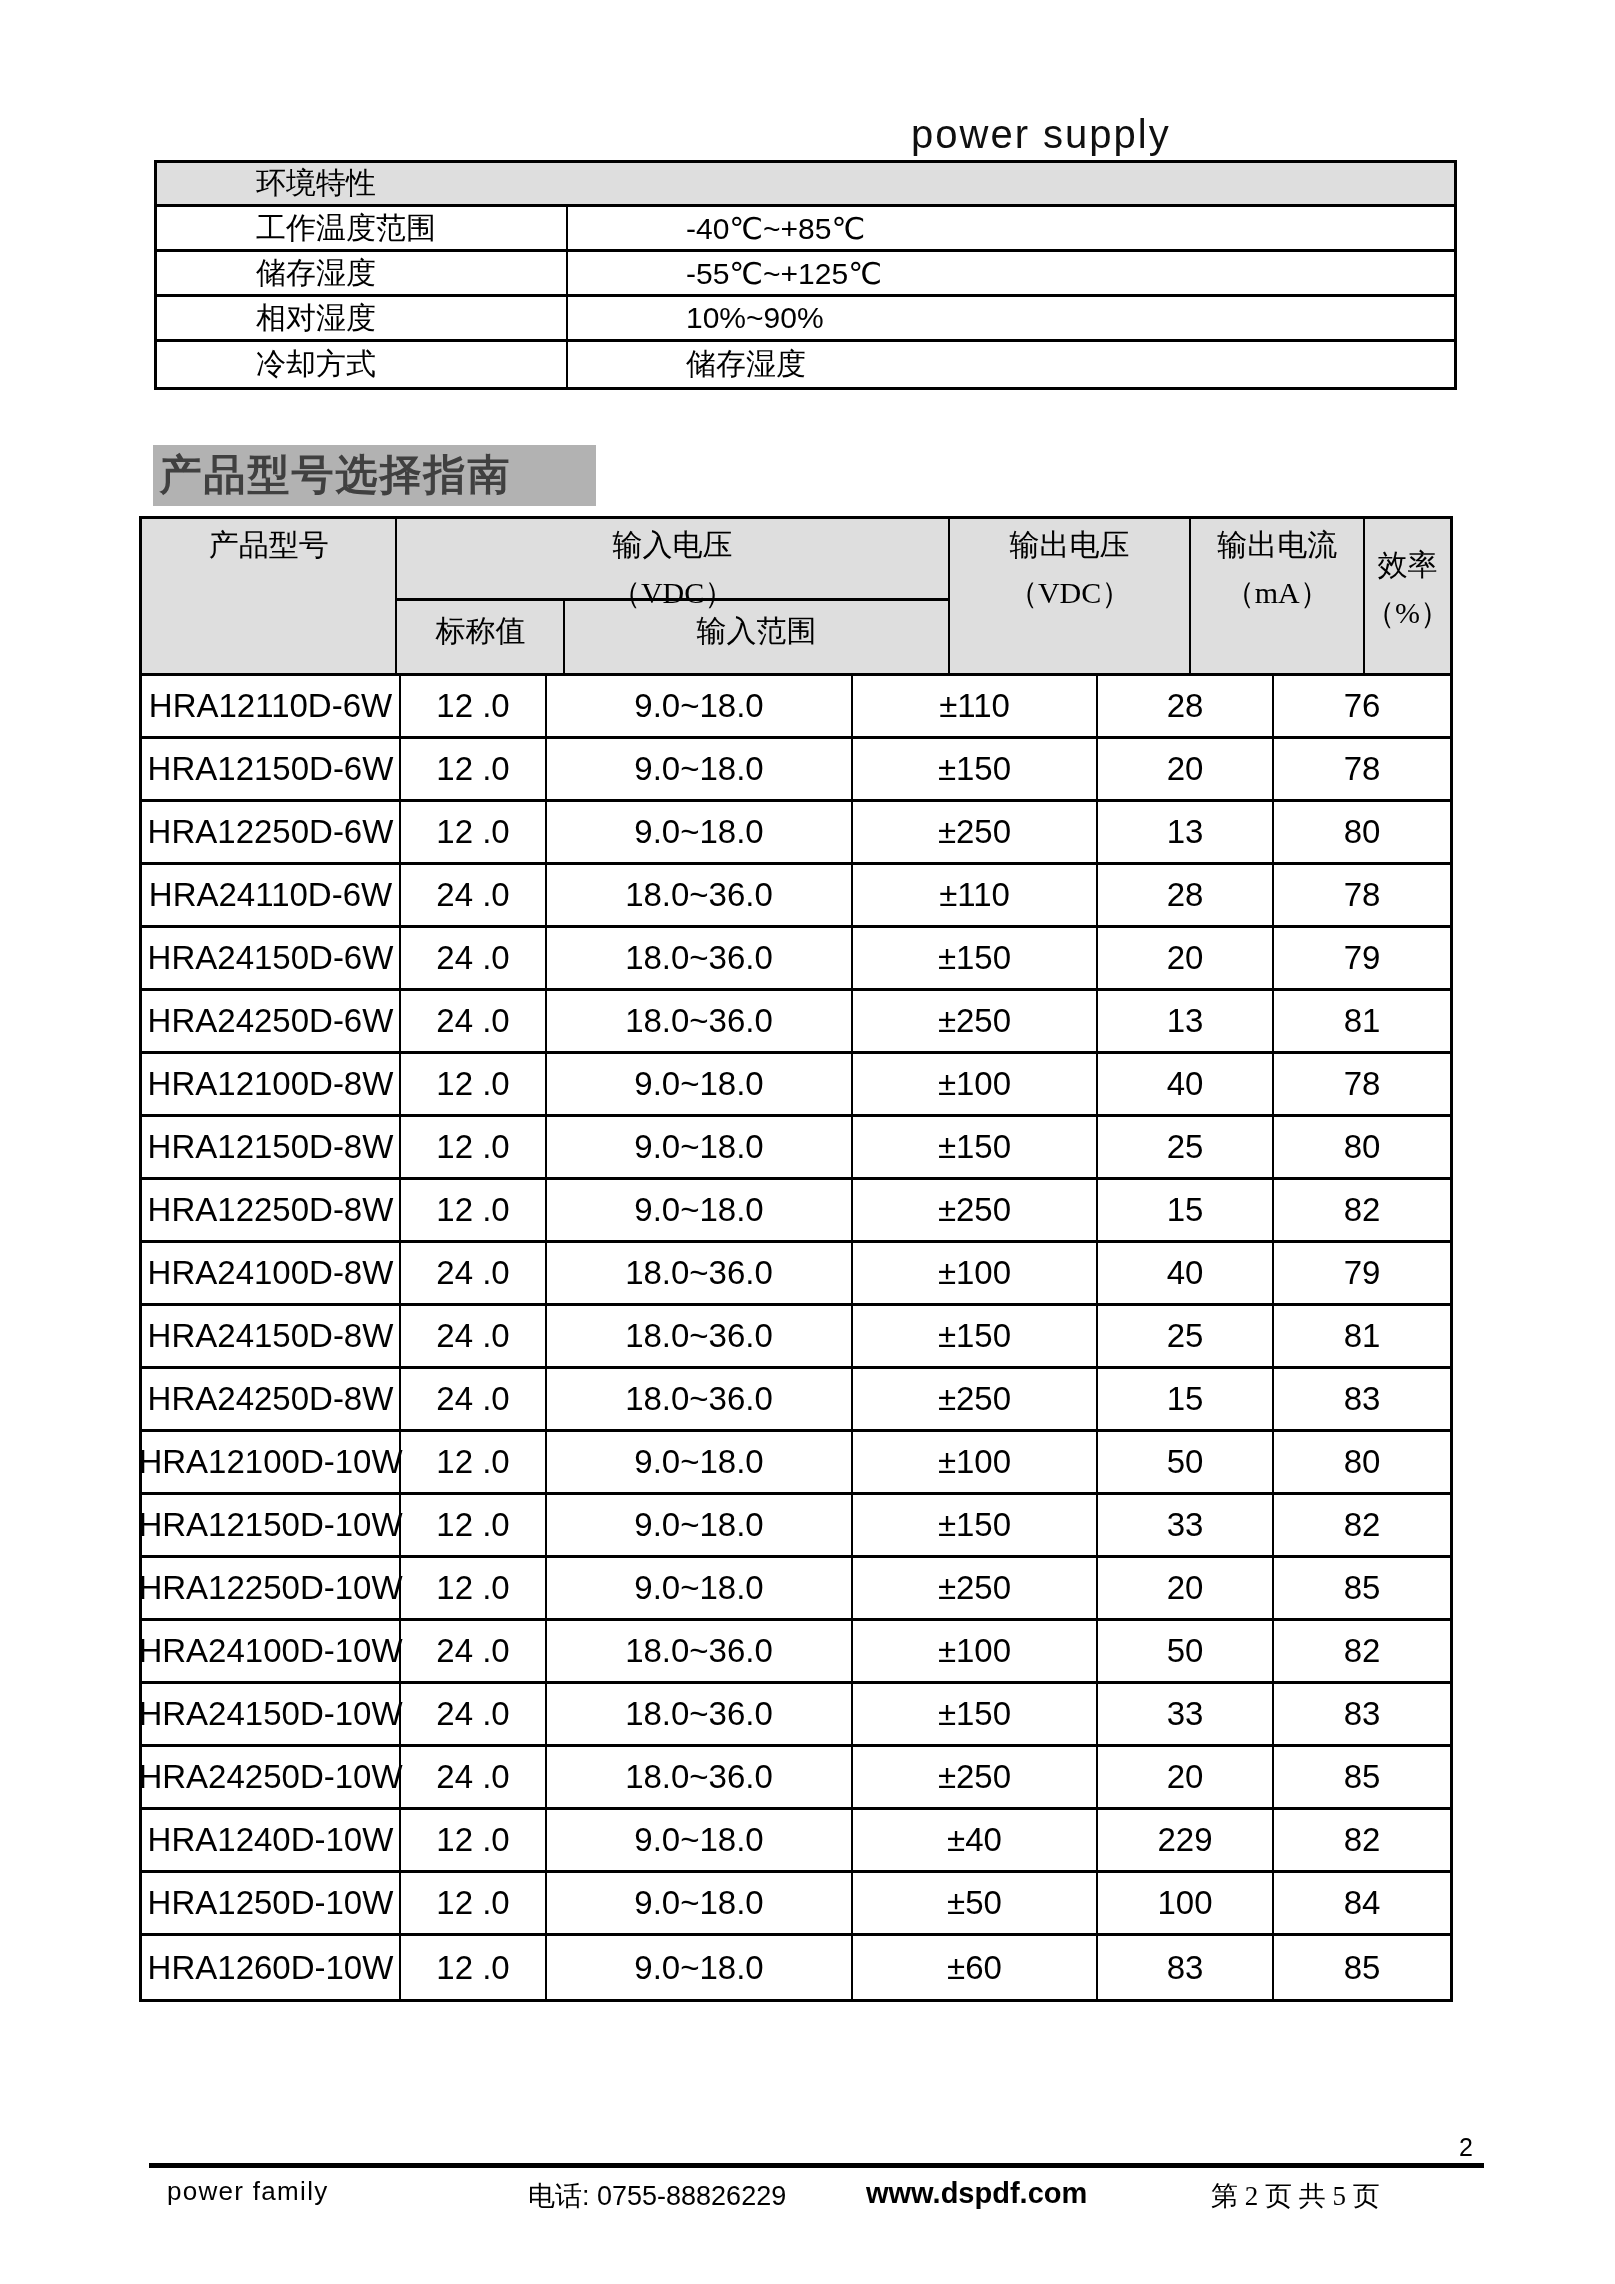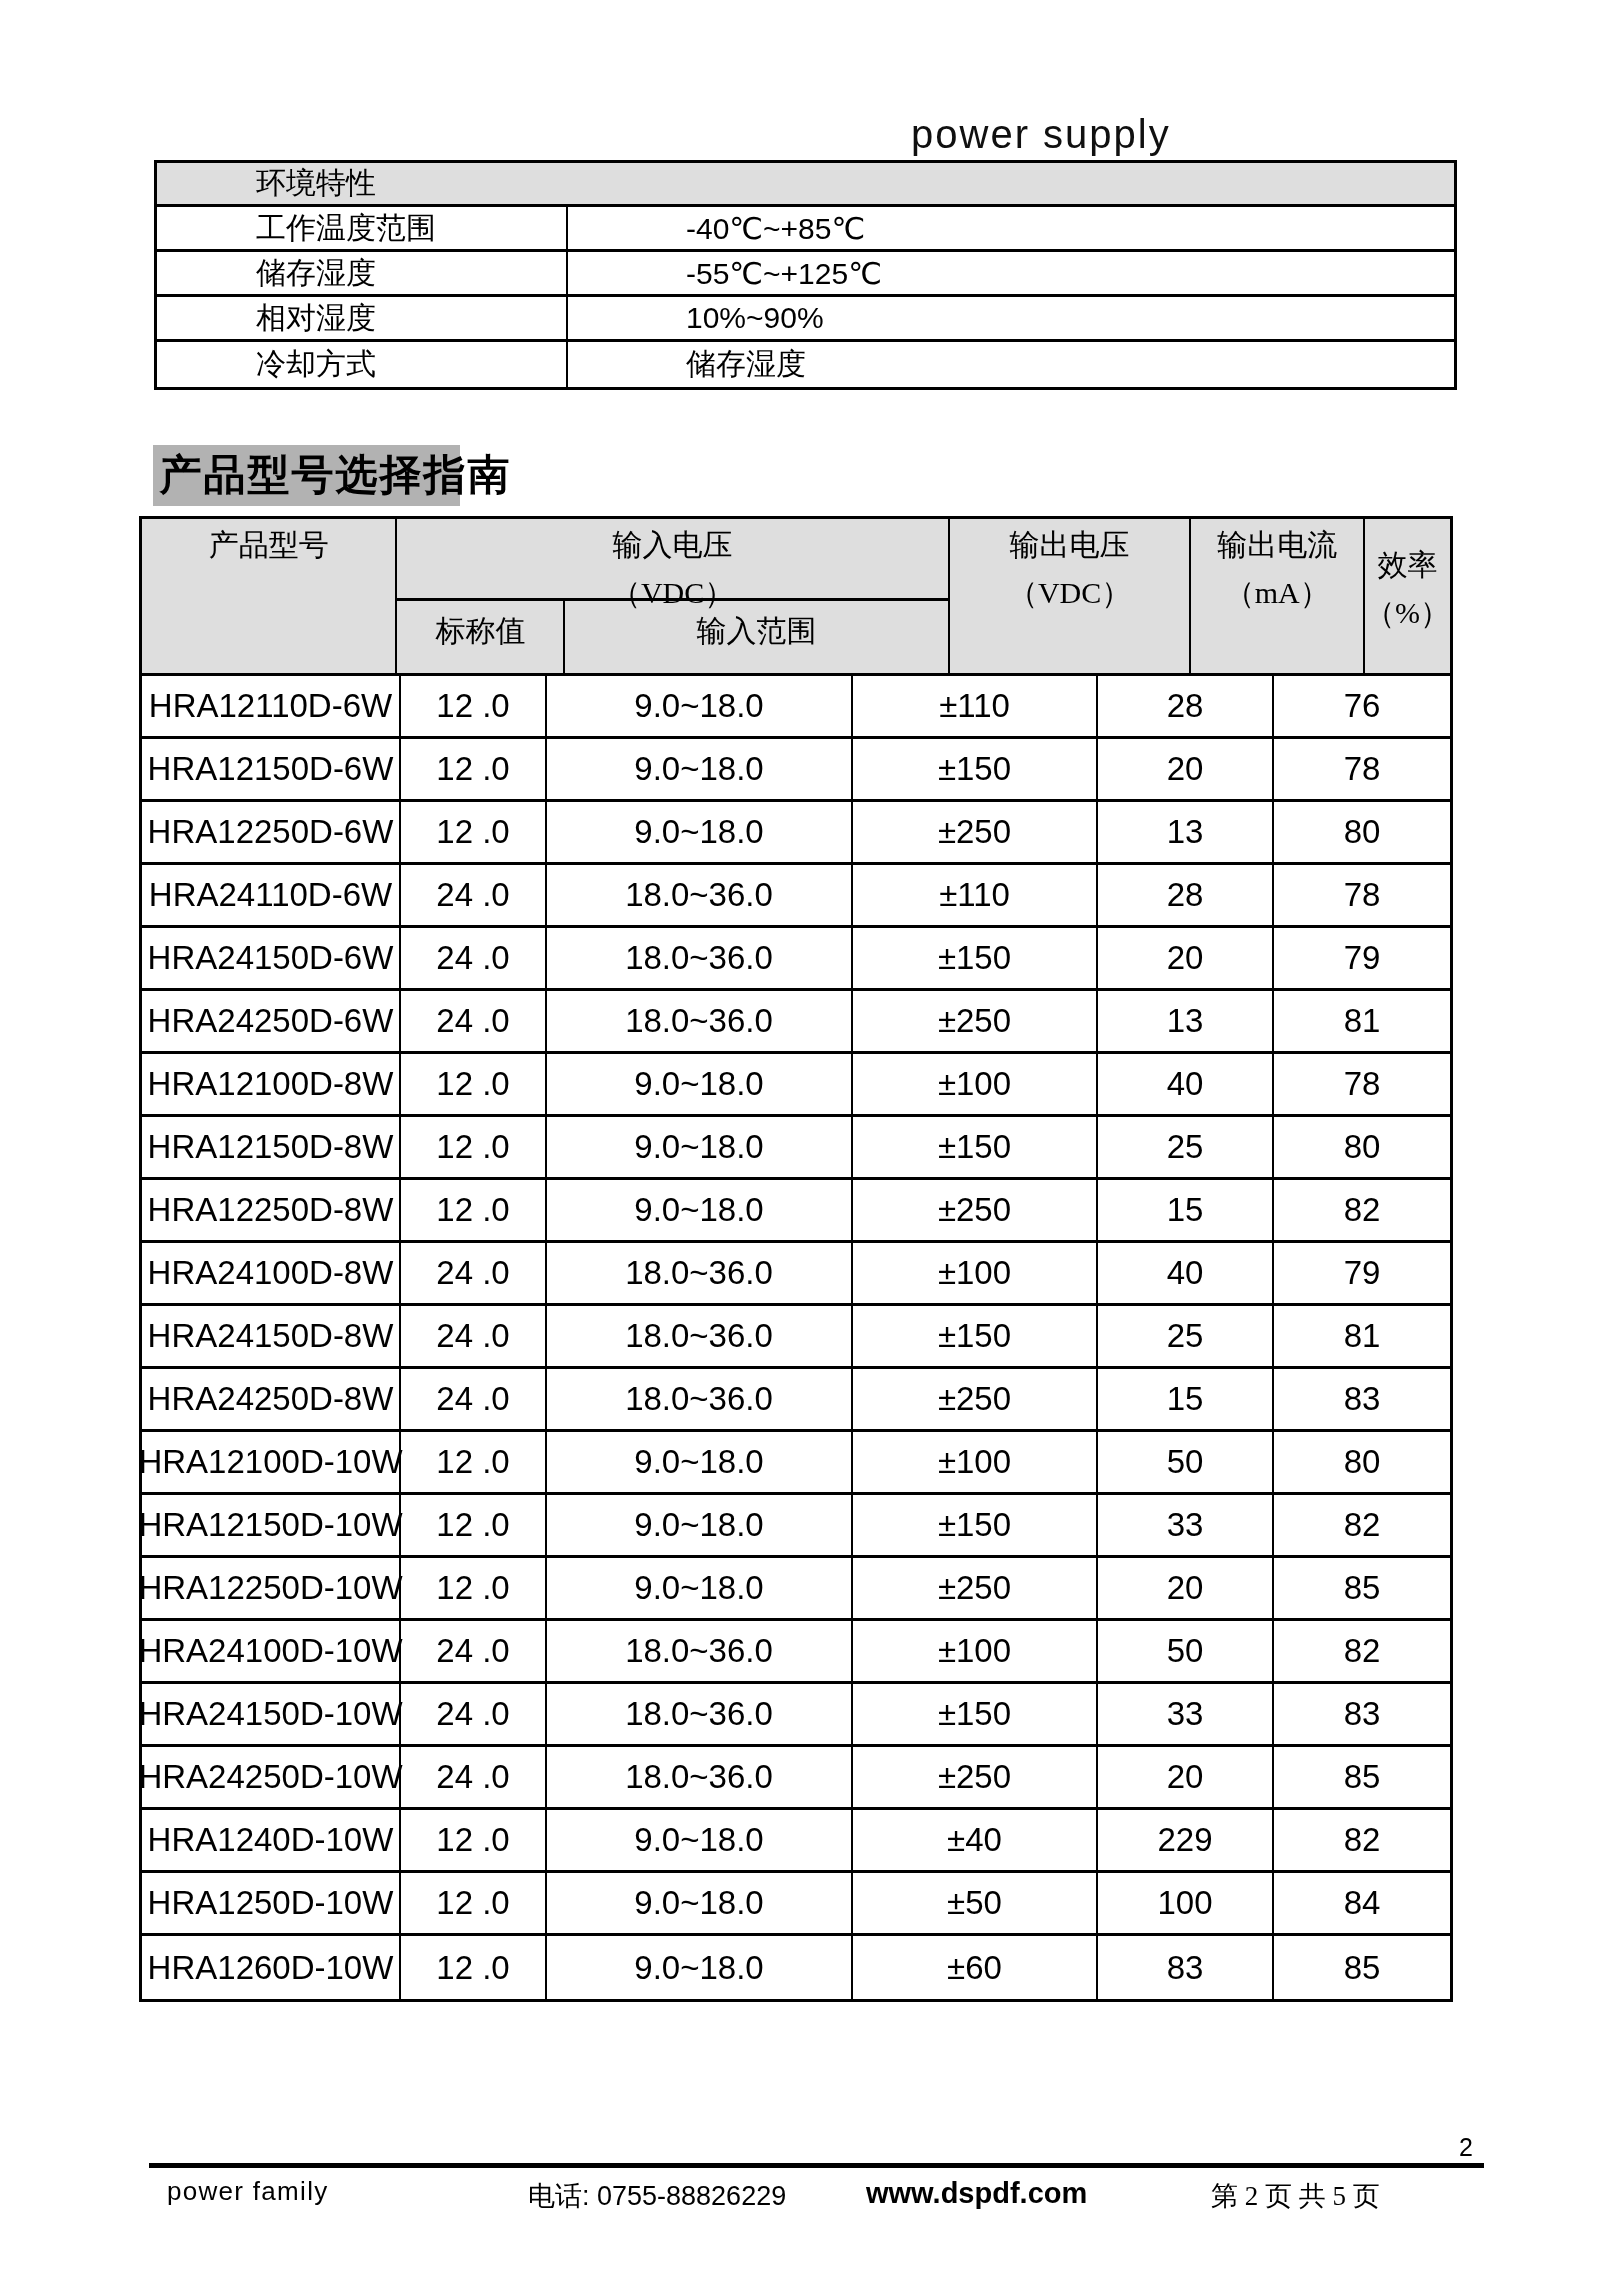--- a/index.html
+++ b/index.html
@@ -39,25 +39,25 @@
     padding-left:99px;display:flex;align-items:center;
     font-size:30px;
   }
   .env-value{
     flex:1;padding-left:98px;display:flex;align-items:center;
     font-size:30px;font-family:"Liberation Sans","DejaVu Sans",sans-serif;
   }
 
   
   .section-title{
-    position:absolute;left:153px;top:445px;width:307px;height:61px;
+    position:absolute;left:153px;top:445px;width:443px;height:61px;
     background:#b2b2b2;
     font-size:42px;font-weight:bold;letter-spacing:2px;
     line-height:61px;padding-left:6.5px;white-space:nowrap;
-    color:#000000;
+    color:#404040;
   }
 
   
   .model-table{
     position:absolute;left:139px;top:516px;width:1314px;
     border:3.9px solid #000;background:#fff;
   }
   .mt-header{display:flex;height:157px;border-bottom:3.3px solid #000;background:#dedede;}
   .hc{
     border-right:2.6px solid #000;

